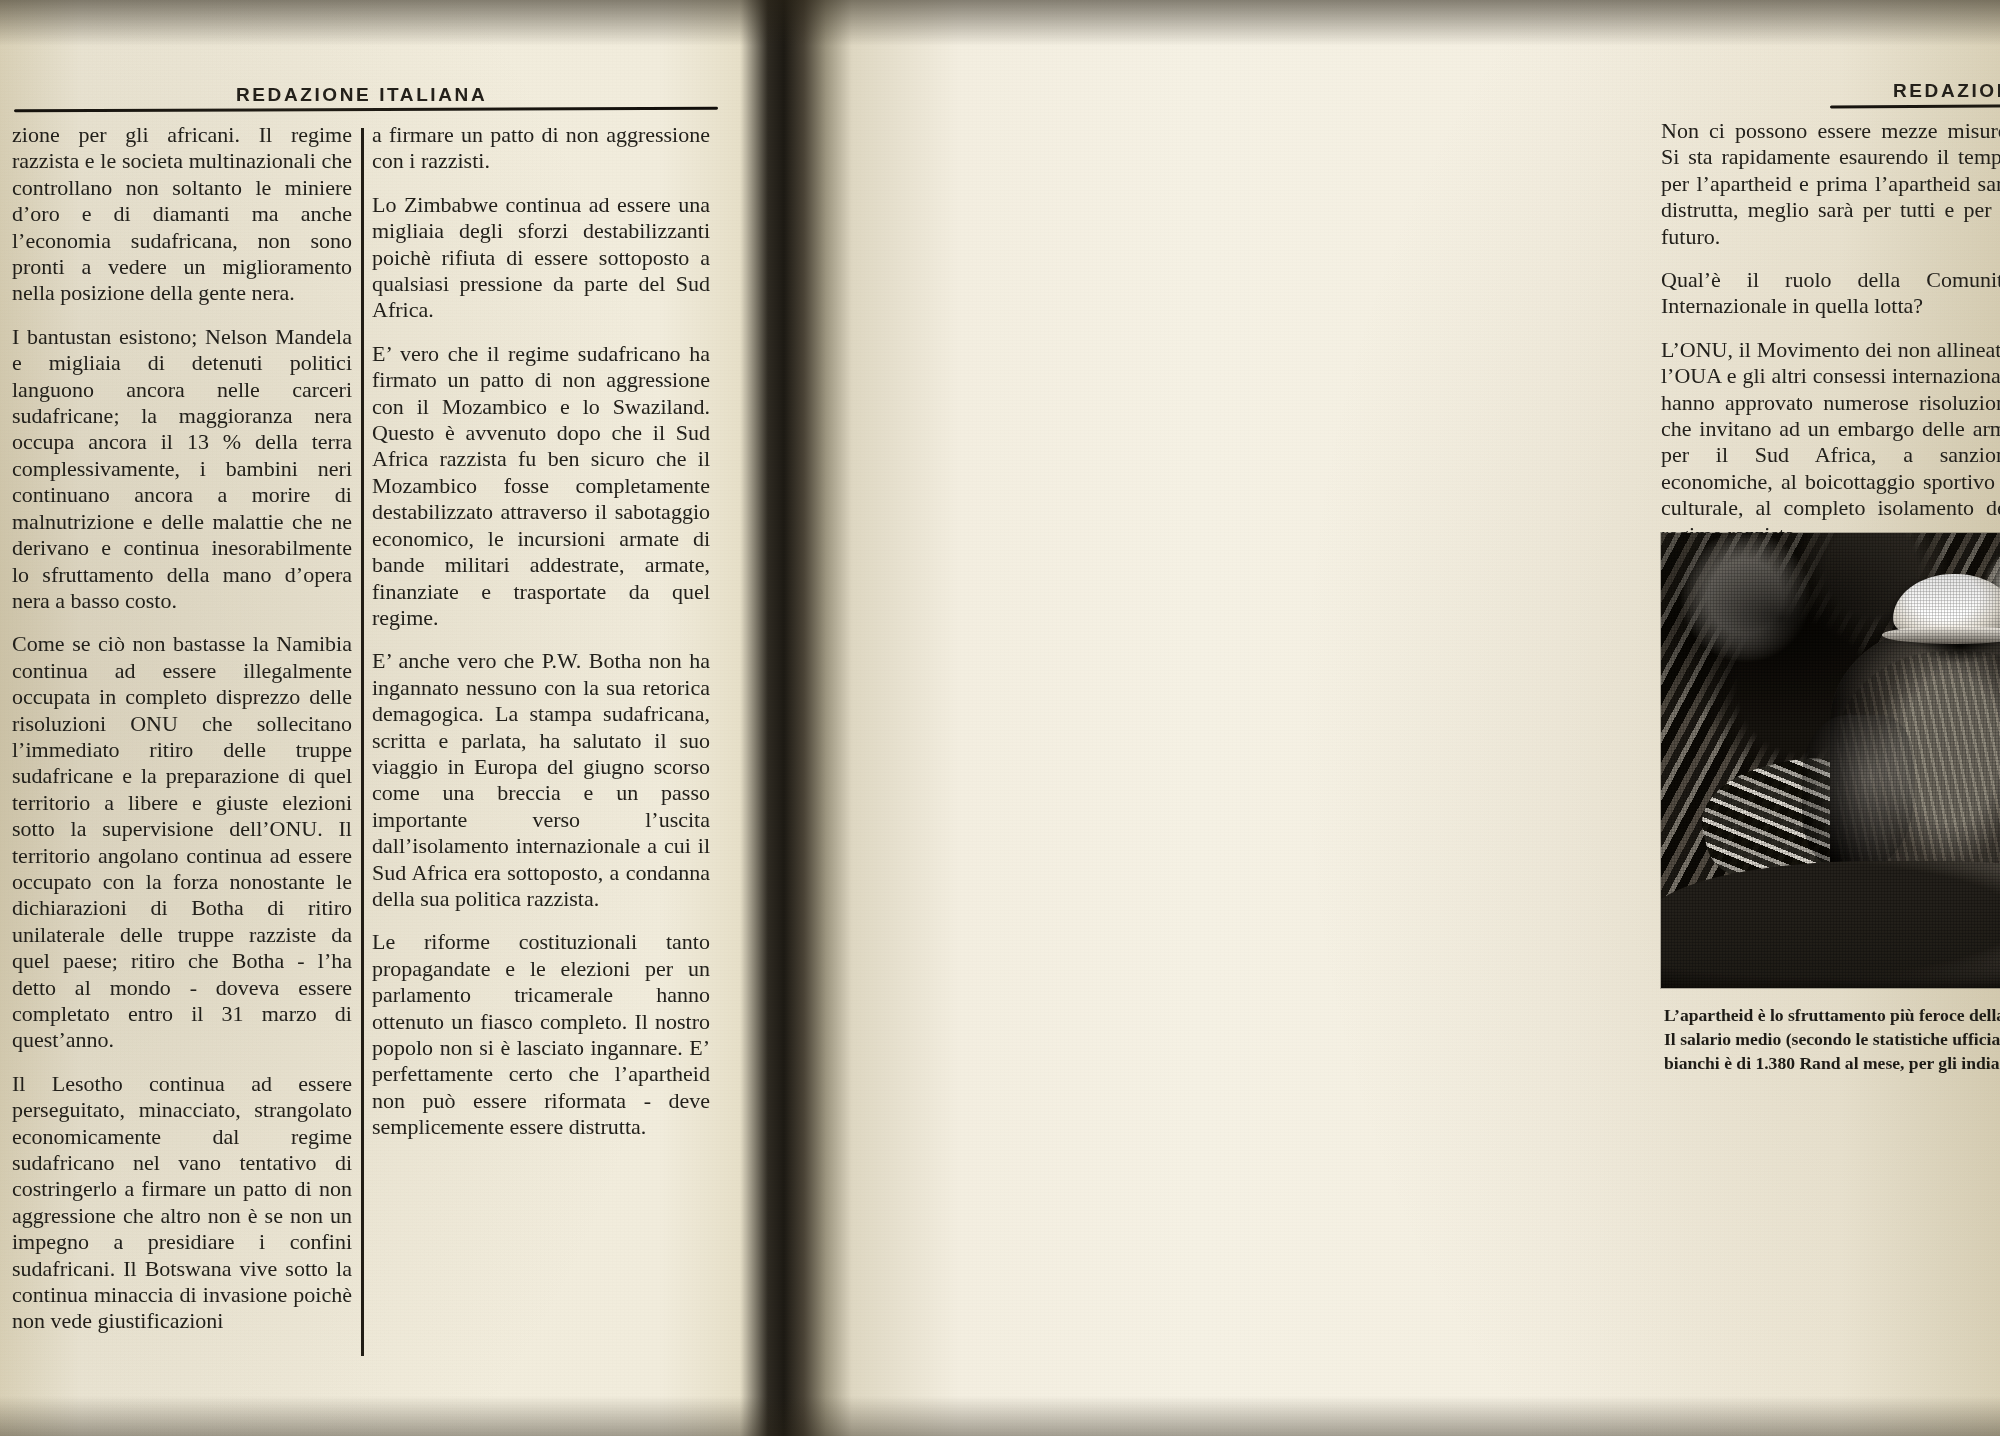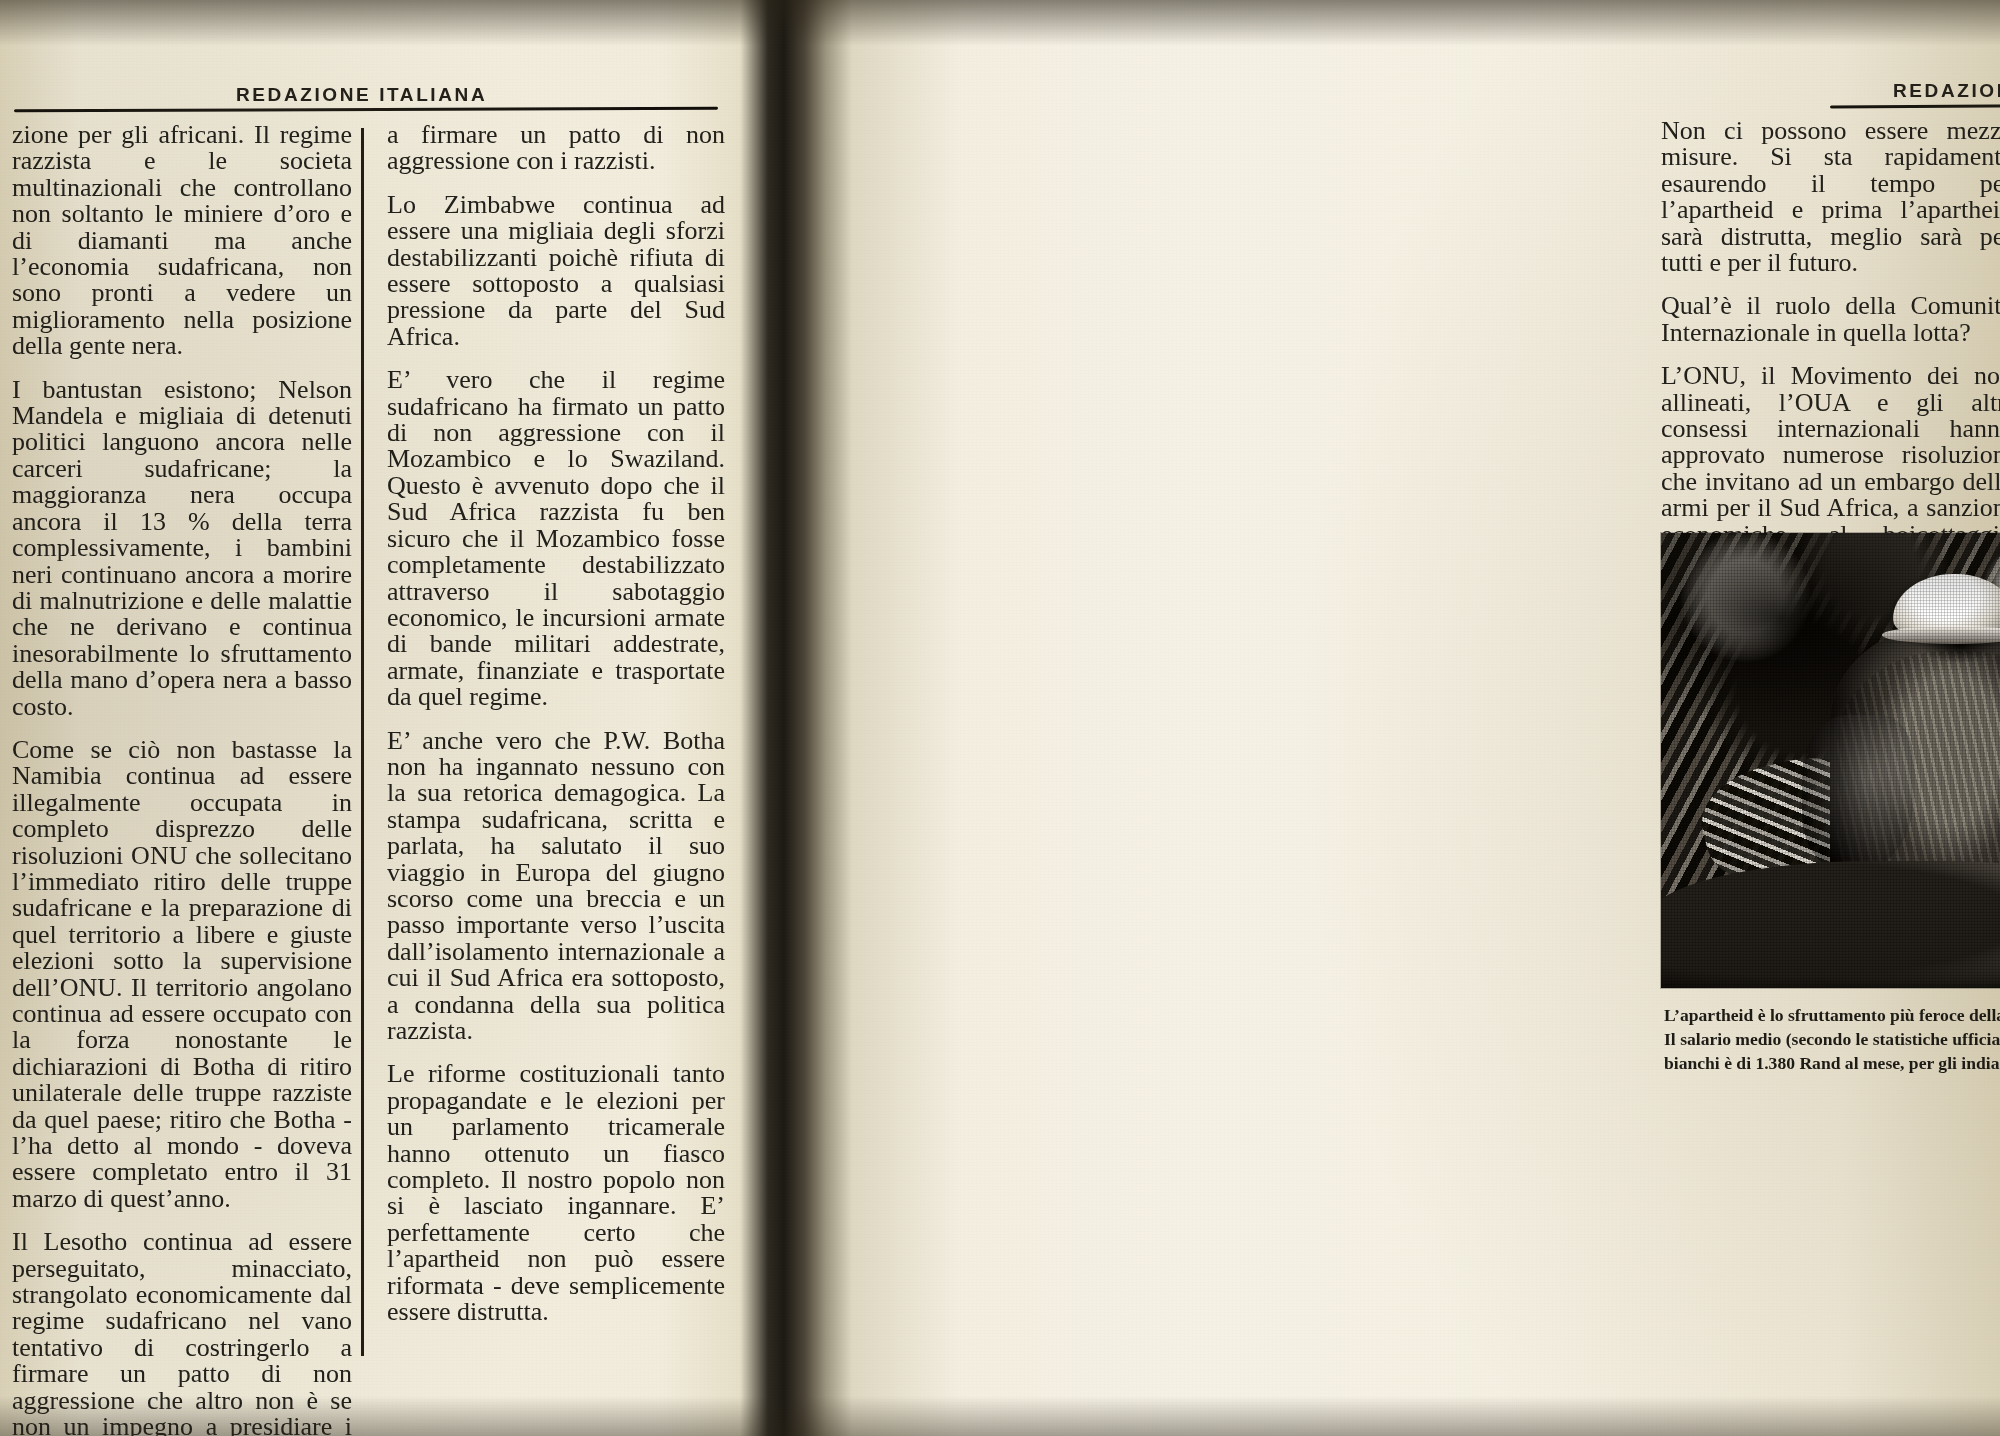--- a/index.html
+++ b/index.html
@@ -60,28 +60,28 @@
     background:linear-gradient(90deg,#15120d,#211d16 50%,#120f0b 100%);
     transform:rotate(-0.32deg);}
 
   .col{
     position:absolute;
     text-align:justify;
     color:#22201b;
   }
   .col p{
     margin:0 0 17px 0;
-    font-size:26px;
+    font-size:22px;
     line-height:26.4px;
     text-align:justify;
     hyphens:none;
   }
   
   #col1{left:12px;top:122px;width:340px;}
-  #col2{left:387px;top:122px;width:338px;}
+  #col2{left:372px;top:122px;width:338px;}
   #col3{left:833px;top:118px;width:352px;}
 
   .coldiv{
     position:absolute;width:3px;
     background:#211d15;
   }
   #coldiv-left{left:361px;top:128px;height:1228px;}
 
   
   #photo{

